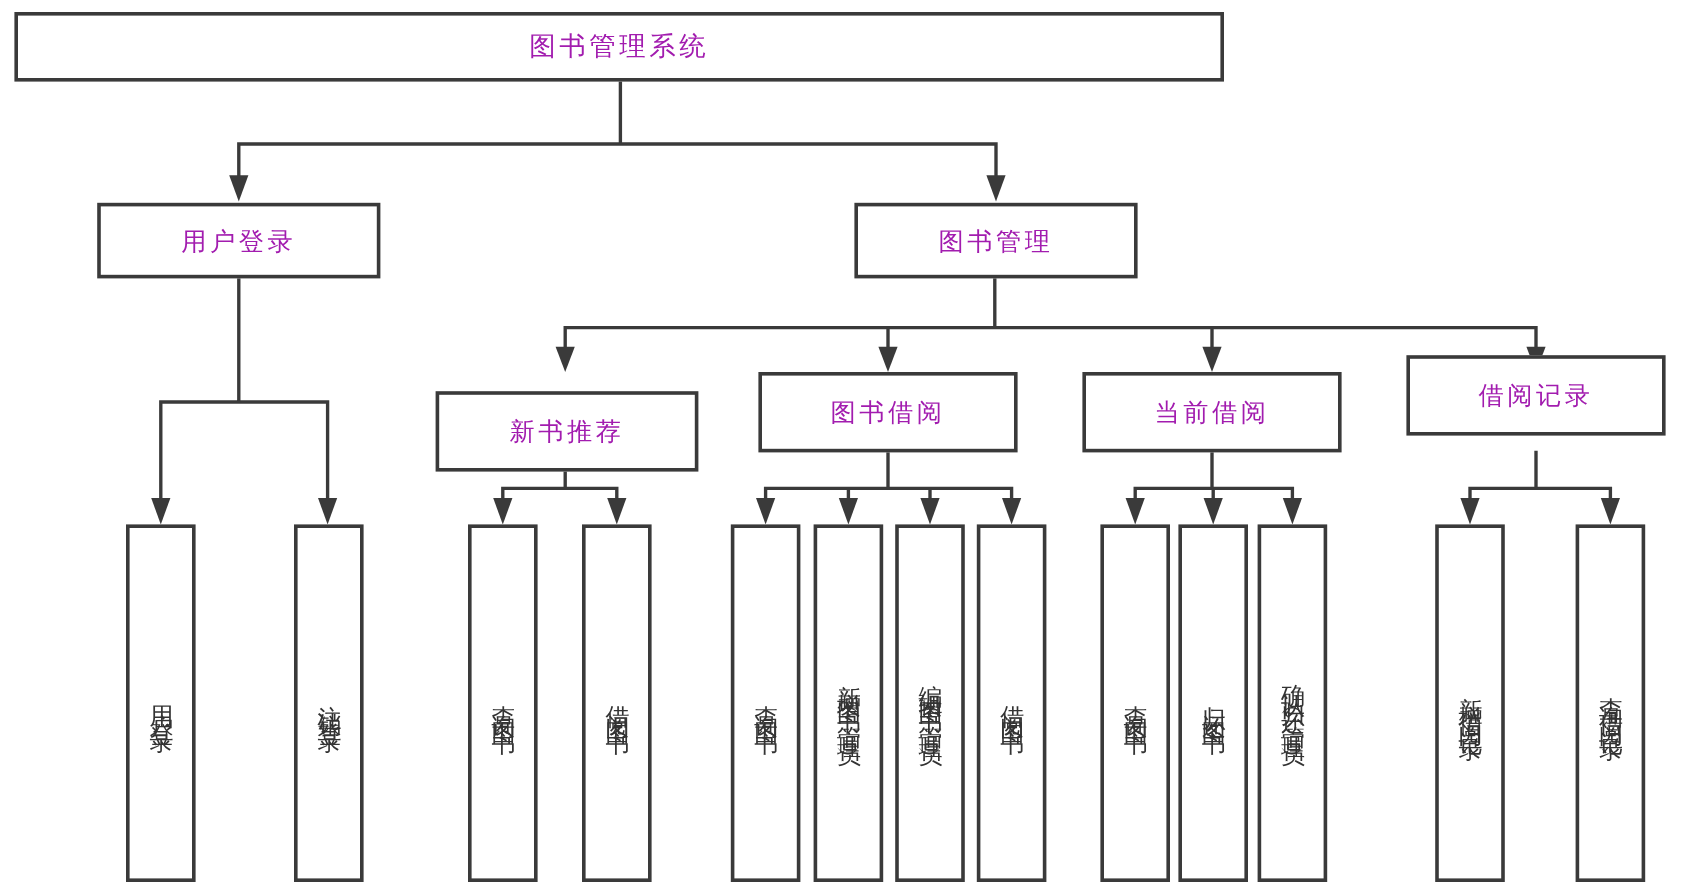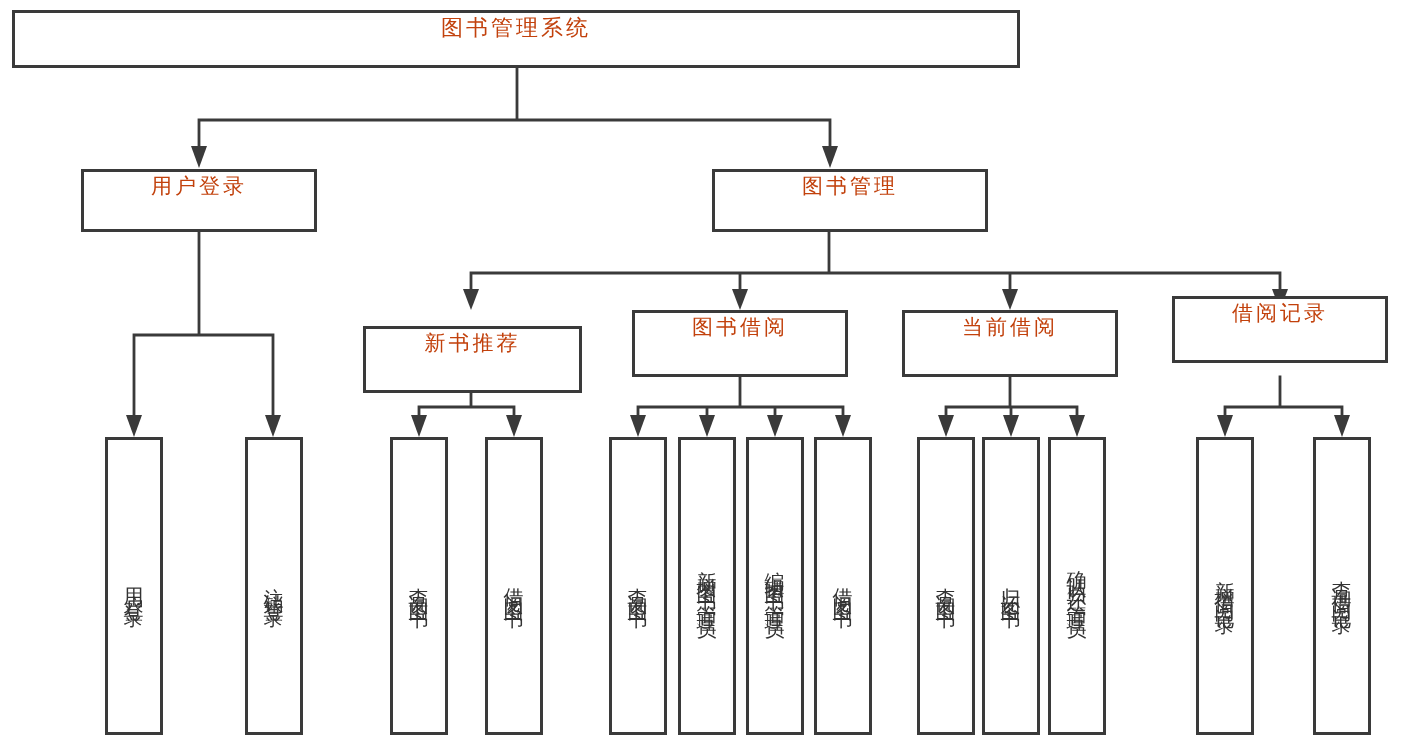--- a/index.html
+++ b/index.html
@@ -16,23 +16,23 @@
     left: 0; top: 0;
     width: 1405px; height: 747px;
     pointer-events: none;
   }
   .hbox {
     position: absolute;
     box-sizing: border-box;
     border: 3px solid #3a3a3a;
     background: #ffffff;
     display: flex;
-    align-items: flex-start;
+    align-items: center;
     justify-content: center;
-    color: #c2410c;
+    color: #a21caf;
     font-size: 21px;
     letter-spacing: 3px;
     white-space: nowrap;
   }
   .hbox.root { font-size: 22px; }
   .vbox {
     position: absolute;
     box-sizing: border-box;
     border: 3px solid #3a3a3a;
     background: #ffffff;
@@ -114,21 +114,21 @@
     </g>
   </svg>
 
   <div class="hbox root" style="left:12px; top:10px; width:1008px; height:58px;">
     <span>图书管理系统</span>
   </div>
 
   <div class="hbox" style="left:81px; top:169px; width:236px; height:63px;">
     <span>用户登录</span>
   </div>
-  <div class="hbox" style="left:712px; top:169px; width:276px; height:63px;">
+  <div class="hbox" style="left:712px; top:169px; width:236px; height:63px;">
     <span>图书管理</span>
   </div>
 
   <div class="hbox" style="left:363px; top:326px; width:219px; height:67px;">
     <span>新书推荐</span>
   </div>
   <div class="hbox" style="left:632px; top:310px; width:216px; height:67px;">
     <span>图书借阅</span>
   </div>
   <div class="hbox" style="left:902px; top:310px; width:216px; height:67px;">

